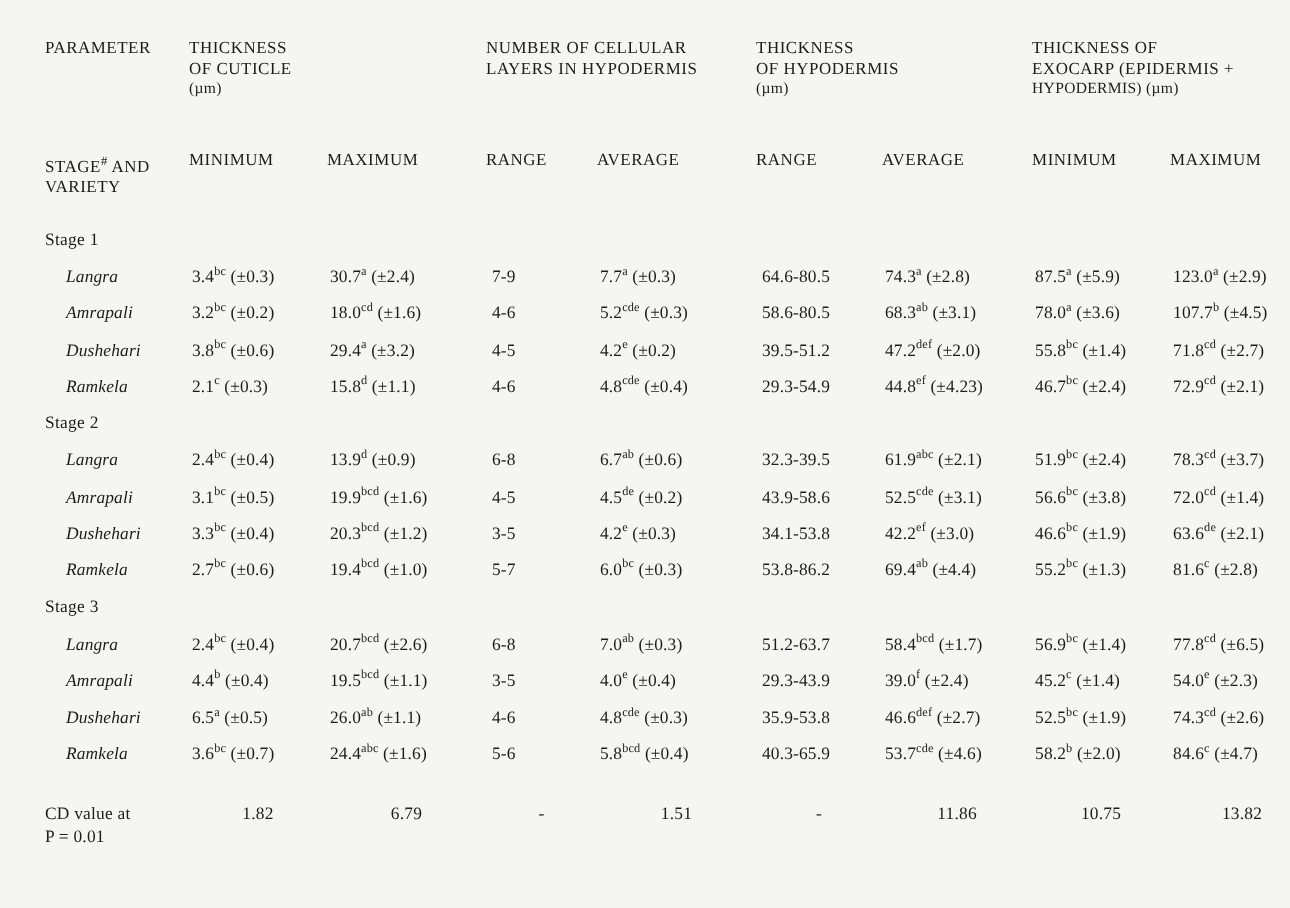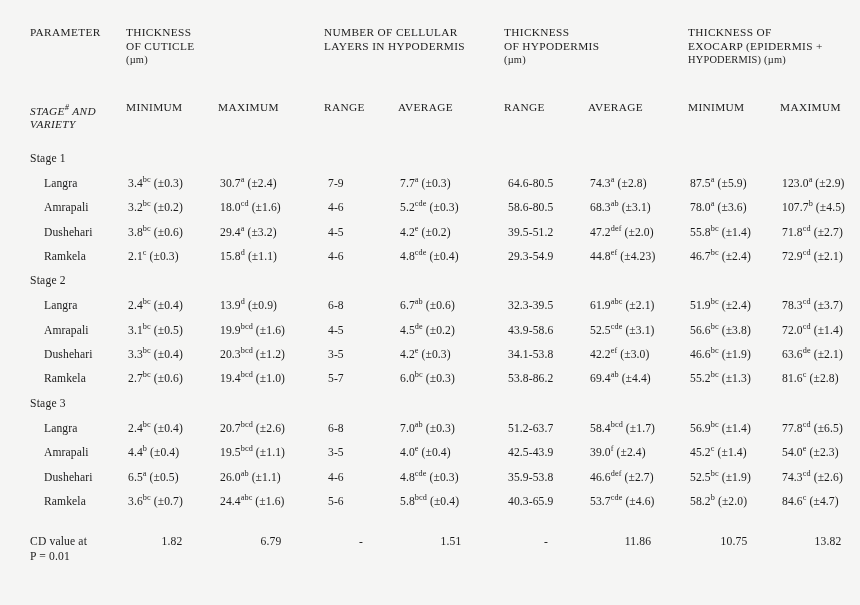--- a/index.html
+++ b/index.html
@@ -61,41 +61,41 @@
   .hdr-group .unit { display: block; font-size: 10.4px; letter-spacing: 0.2px; }
 
   .hdr-sub {
     font-size: 11.3px;
     letter-spacing: 0.35px;
     line-height: 13.6px;
     text-align: left;
     white-space: nowrap;
   }
   .hdr-sub.lead { padding-left: 16px; }
-  .hdr-sub .sl { display: block; font-style: italic; }
+  .hdr-sub .sl { display: block; }
   .hdr-sub sup { font-size: 8.4px; }
 
   tr.spacer-tall td { height: 34px; }
   tr.spacer-mid td  { height: 20px; }
   tr.spacer-sm td   { height: 12px; }
 
   
   tr.stage-row td {
     font-size: 11.6px;
     height: 25px;
     padding-left: 16px;
     letter-spacing: 0.2px;
   }
   tr.variety-row td {
     font-size: 11.6px;
     height: 24.4px;
     letter-spacing: 0.1px;
     white-space: nowrap;
   }
-  tr.variety-row td.vname { padding-left: 30px; }
+  tr.variety-row td.vname { padding-left: 30px; font-style: italic; }
   tr.variety-row td.val   { padding-left: 2px; }
   tr.variety-row td.val.rng { padding-left: 4px; margin-left: 26px; }
 
   sup.note {
     font-size: 8.2px;
     vertical-align: super;
     line-height: 0;
     letter-spacing: 0.1px;
   }
 
@@ -283,21 +283,21 @@
           <td class="val">58.4<sup class="note">bcd</sup> (±1.7)</td>
           <td class="val">56.9<sup class="note">bc</sup> (±1.4)</td>
           <td class="val">77.8<sup class="note">cd</sup> (±6.5)</td>
         </tr>
         <tr class="variety-row">
           <td class="vname">Amrapali</td>
           <td class="val">4.4<sup class="note">b</sup> (±0.4)</td>
           <td class="val">19.5<sup class="note">bcd</sup> (±1.1)</td>
           <td class="val rng">3-5</td>
           <td class="val">4.0<sup class="note">e</sup> (±0.4)</td>
-          <td class="val rng">42.5-43.9</td>
+          <td class="val rng">29.3-43.9</td>
           <td class="val">39.0<sup class="note">f</sup> (±2.4)</td>
           <td class="val">45.2<sup class="note">c</sup> (±1.4)</td>
           <td class="val">54.0<sup class="note">e</sup> (±2.3)</td>
         </tr>
         <tr class="variety-row">
           <td class="vname">Dushehari</td>
           <td class="val">6.5<sup class="note">a</sup> (±0.5)</td>
           <td class="val">26.0<sup class="note">ab</sup> (±1.1)</td>
           <td class="val rng">4-6</td>
           <td class="val">4.8<sup class="note">cde</sup> (±0.3)</td>

